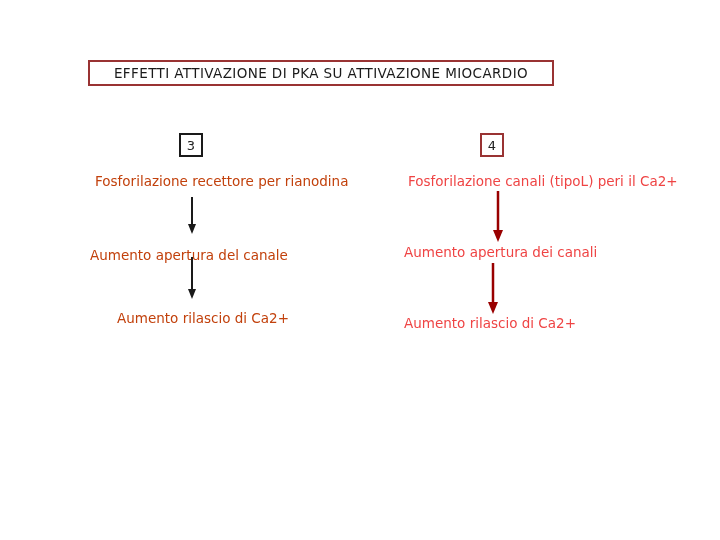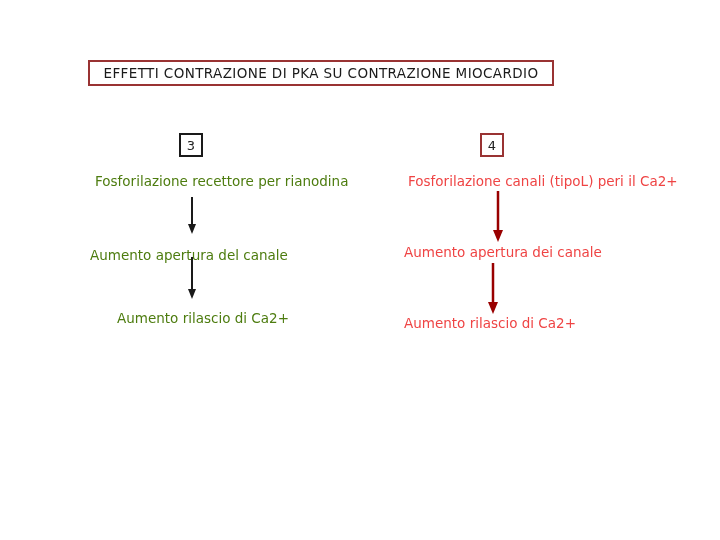--- a/index.html
+++ b/index.html
@@ -28,32 +28,32 @@
     font-size:13px;color:#222222;
     background:#ffffff;
   }
   .num-box.black{border:2px solid #1a1a1a;left:179px;top:133px;}
   .num-box.red{border:2px solid #993333;left:480px;top:133px;}
   .step{
     position:absolute;
     font-size:13.5px;
     white-space:nowrap;
   }
-  .step.black{color:#4d7c0f;}
+  .step.black{color:#c2410c;}
   .step.red{color:#ef4444;}
   .arrow{position:absolute;}
   .arrow svg{display:block;}
 </style>
 </head>
 <body>
 
 <div class="slide">
 
   <div class="title-box">
-    <span>EFFETTI CONTRAZIONE DI PKA SU CONTRAZIONE MIOCARDIO</span>
+    <span>EFFETTI ATTIVAZIONE DI PKA SU ATTIVAZIONE MIOCARDIO</span>
   </div>
 
   <div class="num-box black">
     <span>3</span>
   </div>
 
   <div class="step black" style="left:95px;top:173px;">Fosforilazione recettore per rianodina</div>
 
   <div class="arrow" style="left:186px;top:197px;">
     <svg width="12" height="37" viewBox="0 0 12 37">
@@ -79,21 +79,21 @@
 
   <div class="step red" style="left:408px;top:173px;">Fosforilazione canali (tipoL) peri il Ca2+</div>
 
   <div class="arrow" style="left:491px;top:191px;">
     <svg width="14" height="51" viewBox="0 0 14 51">
       <line x1="7" y1="0" x2="7" y2="41" stroke="#990000" stroke-width="2.5"></line>
       <polygon points="2,39 12,39 7,51" fill="#990000"></polygon>
     </svg>
   </div>
 
-  <div class="step red" style="left:404px;top:244px;">Aumento apertura dei canale</div>
+  <div class="step red" style="left:404px;top:244px;">Aumento apertura dei canali</div>
 
   <div class="arrow" style="left:486px;top:263px;">
     <svg width="14" height="51" viewBox="0 0 14 51">
       <line x1="7" y1="0" x2="7" y2="41" stroke="#990000" stroke-width="2.5"></line>
       <polygon points="2,39 12,39 7,51" fill="#990000"></polygon>
     </svg>
   </div>
 
   <div class="step red" style="left:404px;top:315px;">Aumento rilascio di Ca2+</div>
 

